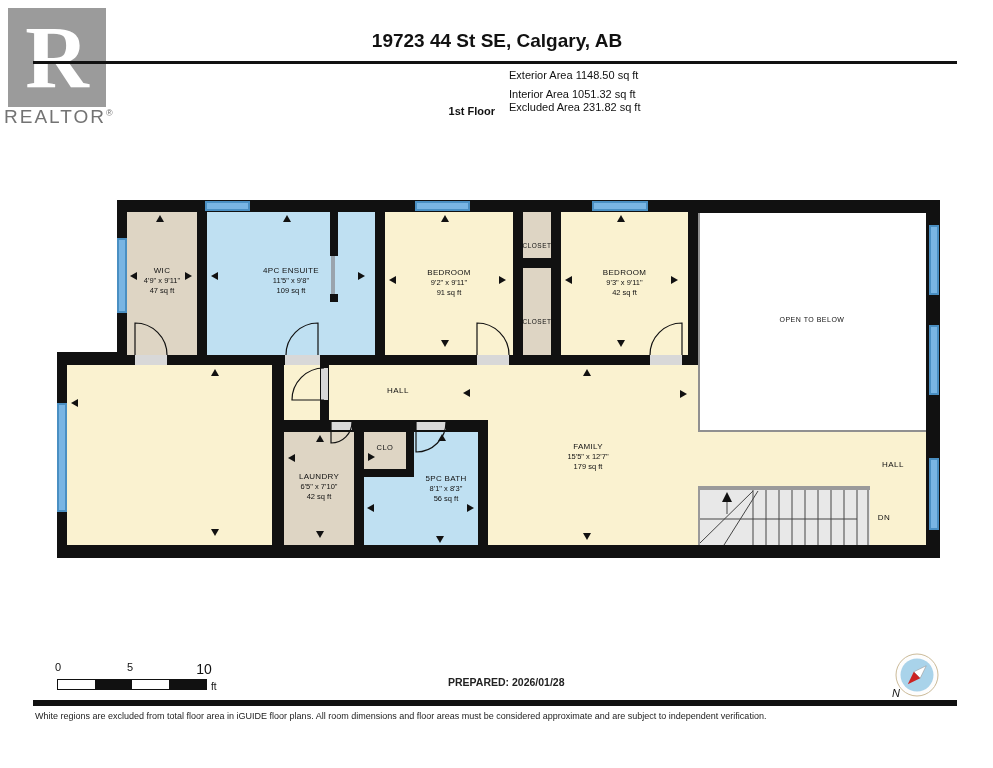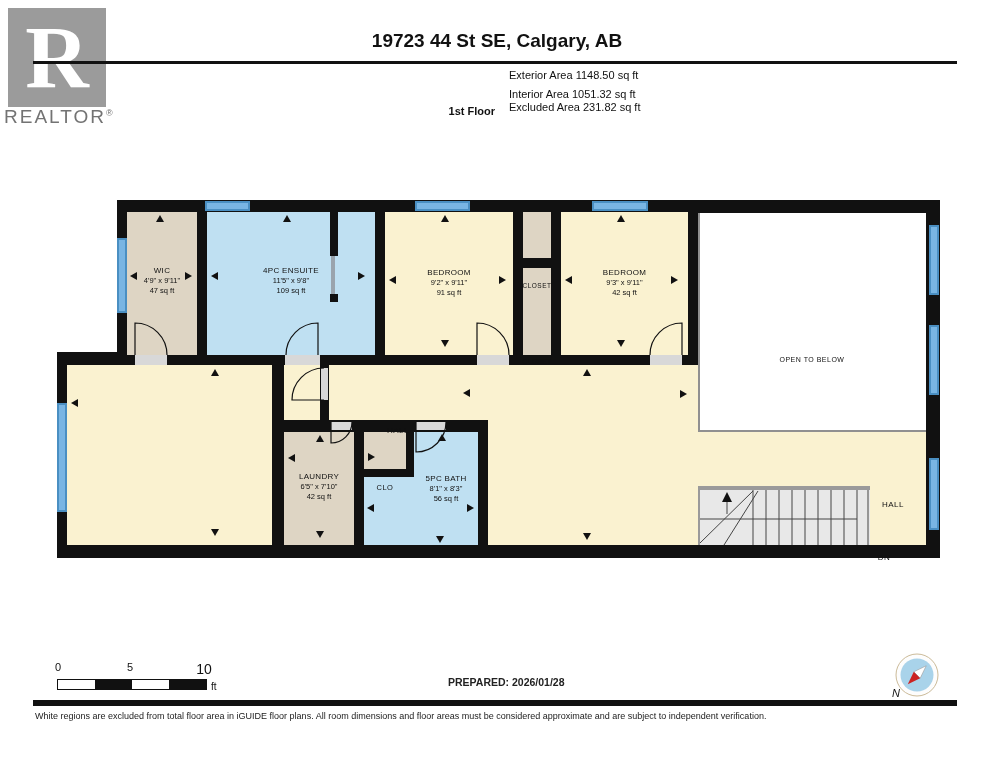--- a/index.html
+++ b/index.html
@@ -16,21 +16,21 @@
   #floor-label{left:395px;top:69px;width:100px;text-align:right;font-size:11px;font-weight:bold;margin-top:36px;}
   .stat{left:509px;width:220px;font-size:11px;}
   
   .wall{position:absolute;background:#111;}
   .room{position:absolute;}
   .cream{background:#FAF2D0;} .tan{background:#DED5C4;} .blue{background:#BFE0F2;}
   .gap{position:absolute;background:#d8d8d8;}
   .win{position:absolute;background:#79b5e3;border:2px solid #4a8fc2;box-sizing:border-box;}
   .rlabel{position:absolute;text-align:center;line-height:10px;}
   .rn{font-size:8px;letter-spacing:.3px;} .rd,.ra{font-size:7.5px;}
-  .slabel{position:absolute;font-size:7px;letter-spacing:.5px;text-align:center;margin-top:40px;}
+  .slabel{position:absolute;font-size:7px;letter-spacing:.5px;text-align:center;}
   .tri{position:absolute;width:0;height:0;}
   .tu{border-left:4px solid transparent;border-right:4px solid transparent;border-bottom:7px solid #111;}
   .td{border-left:4px solid transparent;border-right:4px solid transparent;border-top:7px solid #111;}
   .tl{border-top:4px solid transparent;border-bottom:4px solid transparent;border-right:7px solid #111;}
   .tr{border-top:4px solid transparent;border-bottom:4px solid transparent;border-left:7px solid #111;}
   #svg-overlay{position:absolute;left:0;top:0;pointer-events:none;}
   
   #scale-num-0{left:50px;top:661px;width:16px;text-align:center;font-size:11px;}
   #scale-num-5{left:122px;top:661px;width:16px;text-align:center;font-size:11px;}
   #scale-num-10{left:194px;top:661px;width:20px;text-align:center;font-size:14px;}
@@ -159,20 +159,25 @@
   </div>
   <div class="rlabel" style="left:279px;top:472px;width:80px">
     <div class="rn">LAUNDRY</div>
     <div class="rd">6'5" x 7'10"</div>
     <div class="ra">42 sq ft</div>
   </div>
   <div class="rlabel" style="left:401px;top:474px;width:90px">
     <div class="rn">5PC BATH</div>
     <div class="rd">8'1" x 8'3"</div>
     <div class="ra">56 sq ft</div>
+  </div>
+  <div class="rlabel" style="left:488px;top:442px;width:200px">
+    <div class="rn">FAMILY</div>
+    <div class="rd">15'5" x 12'7"</div>
+    <div class="ra">179 sq ft</div>
   </div>
 
   <div class="slabel" style="left:517px;top:242px;width:40px;font-size:6.5px">CLOSET</div>
   <div class="slabel" style="left:517px;top:318px;width:40px;font-size:6.5px">CLOSET</div>
   <div class="slabel" style="left:364px;top:443px;width:42px;font-size:7.5px">CLO</div>
   <div class="slabel" style="left:374px;top:386px;width:48px;font-size:8px">HALL</div>
   <div class="slabel" style="left:868px;top:460px;width:50px;font-size:8px">HALL</div>
   <div class="slabel" style="left:698px;top:316px;width:228px">OPEN TO BELOW</div>
   <div class="slabel" style="left:874px;top:513px;width:20px;font-size:8px">DN</div>
 

